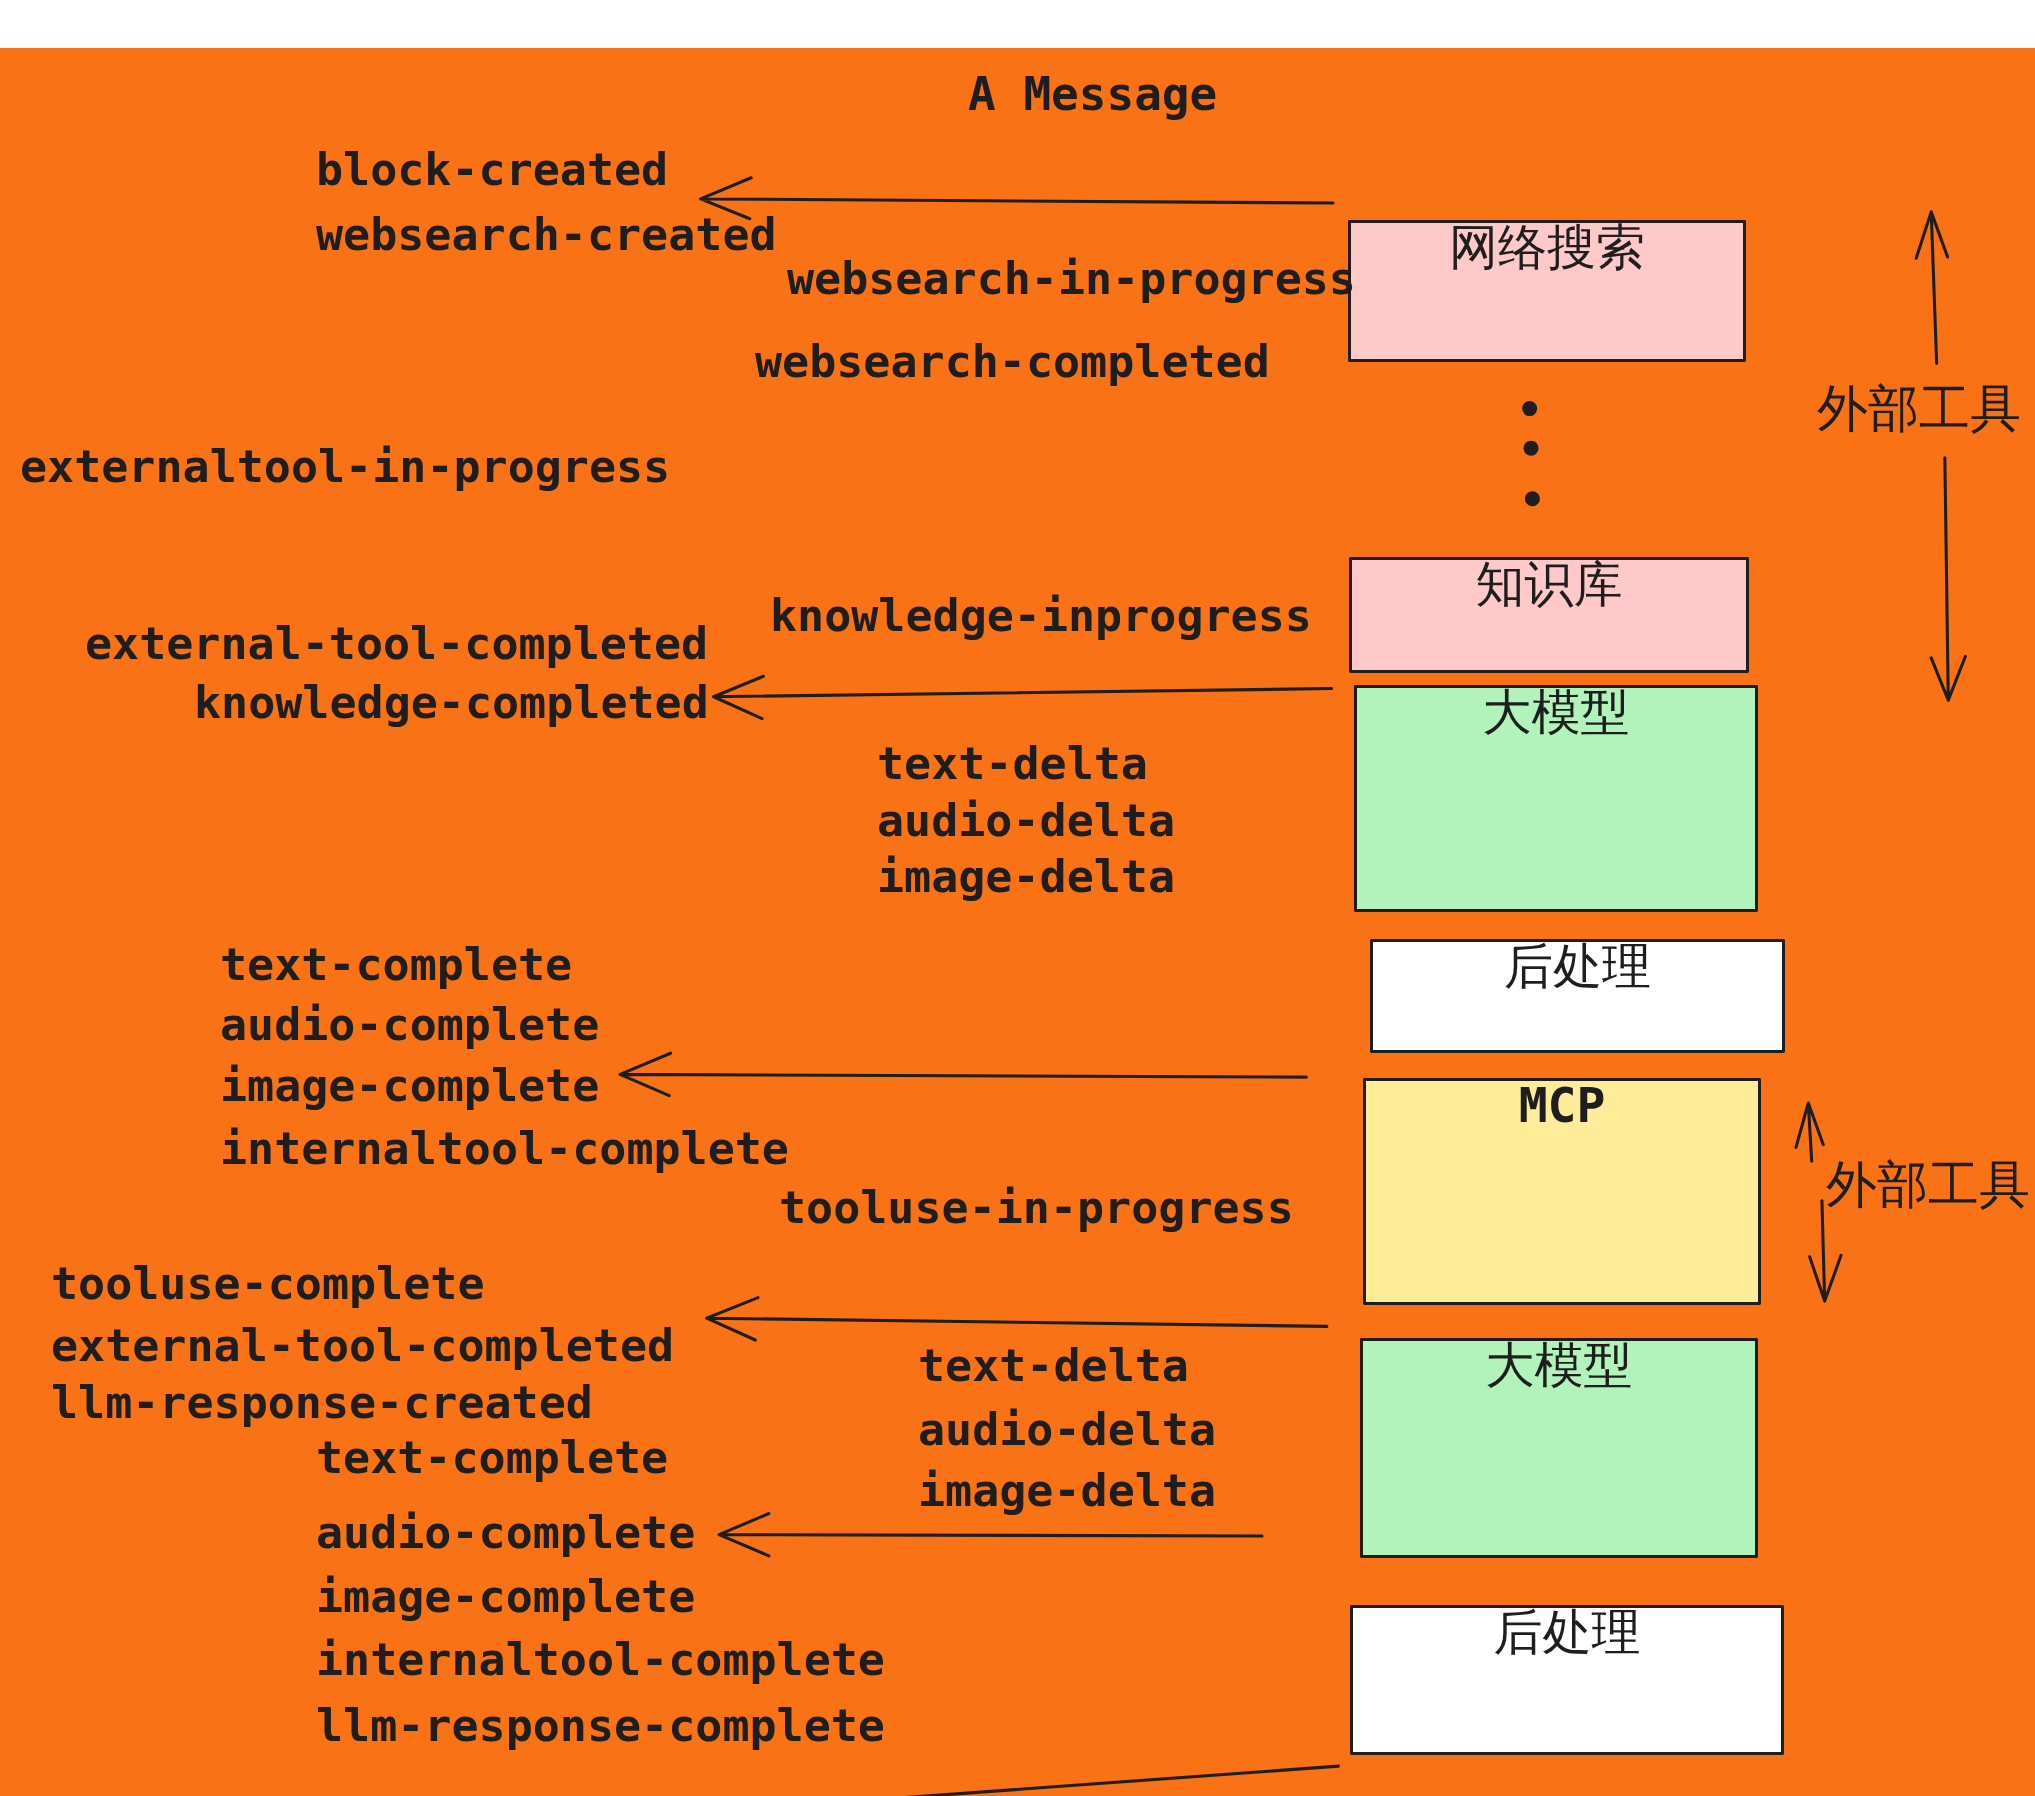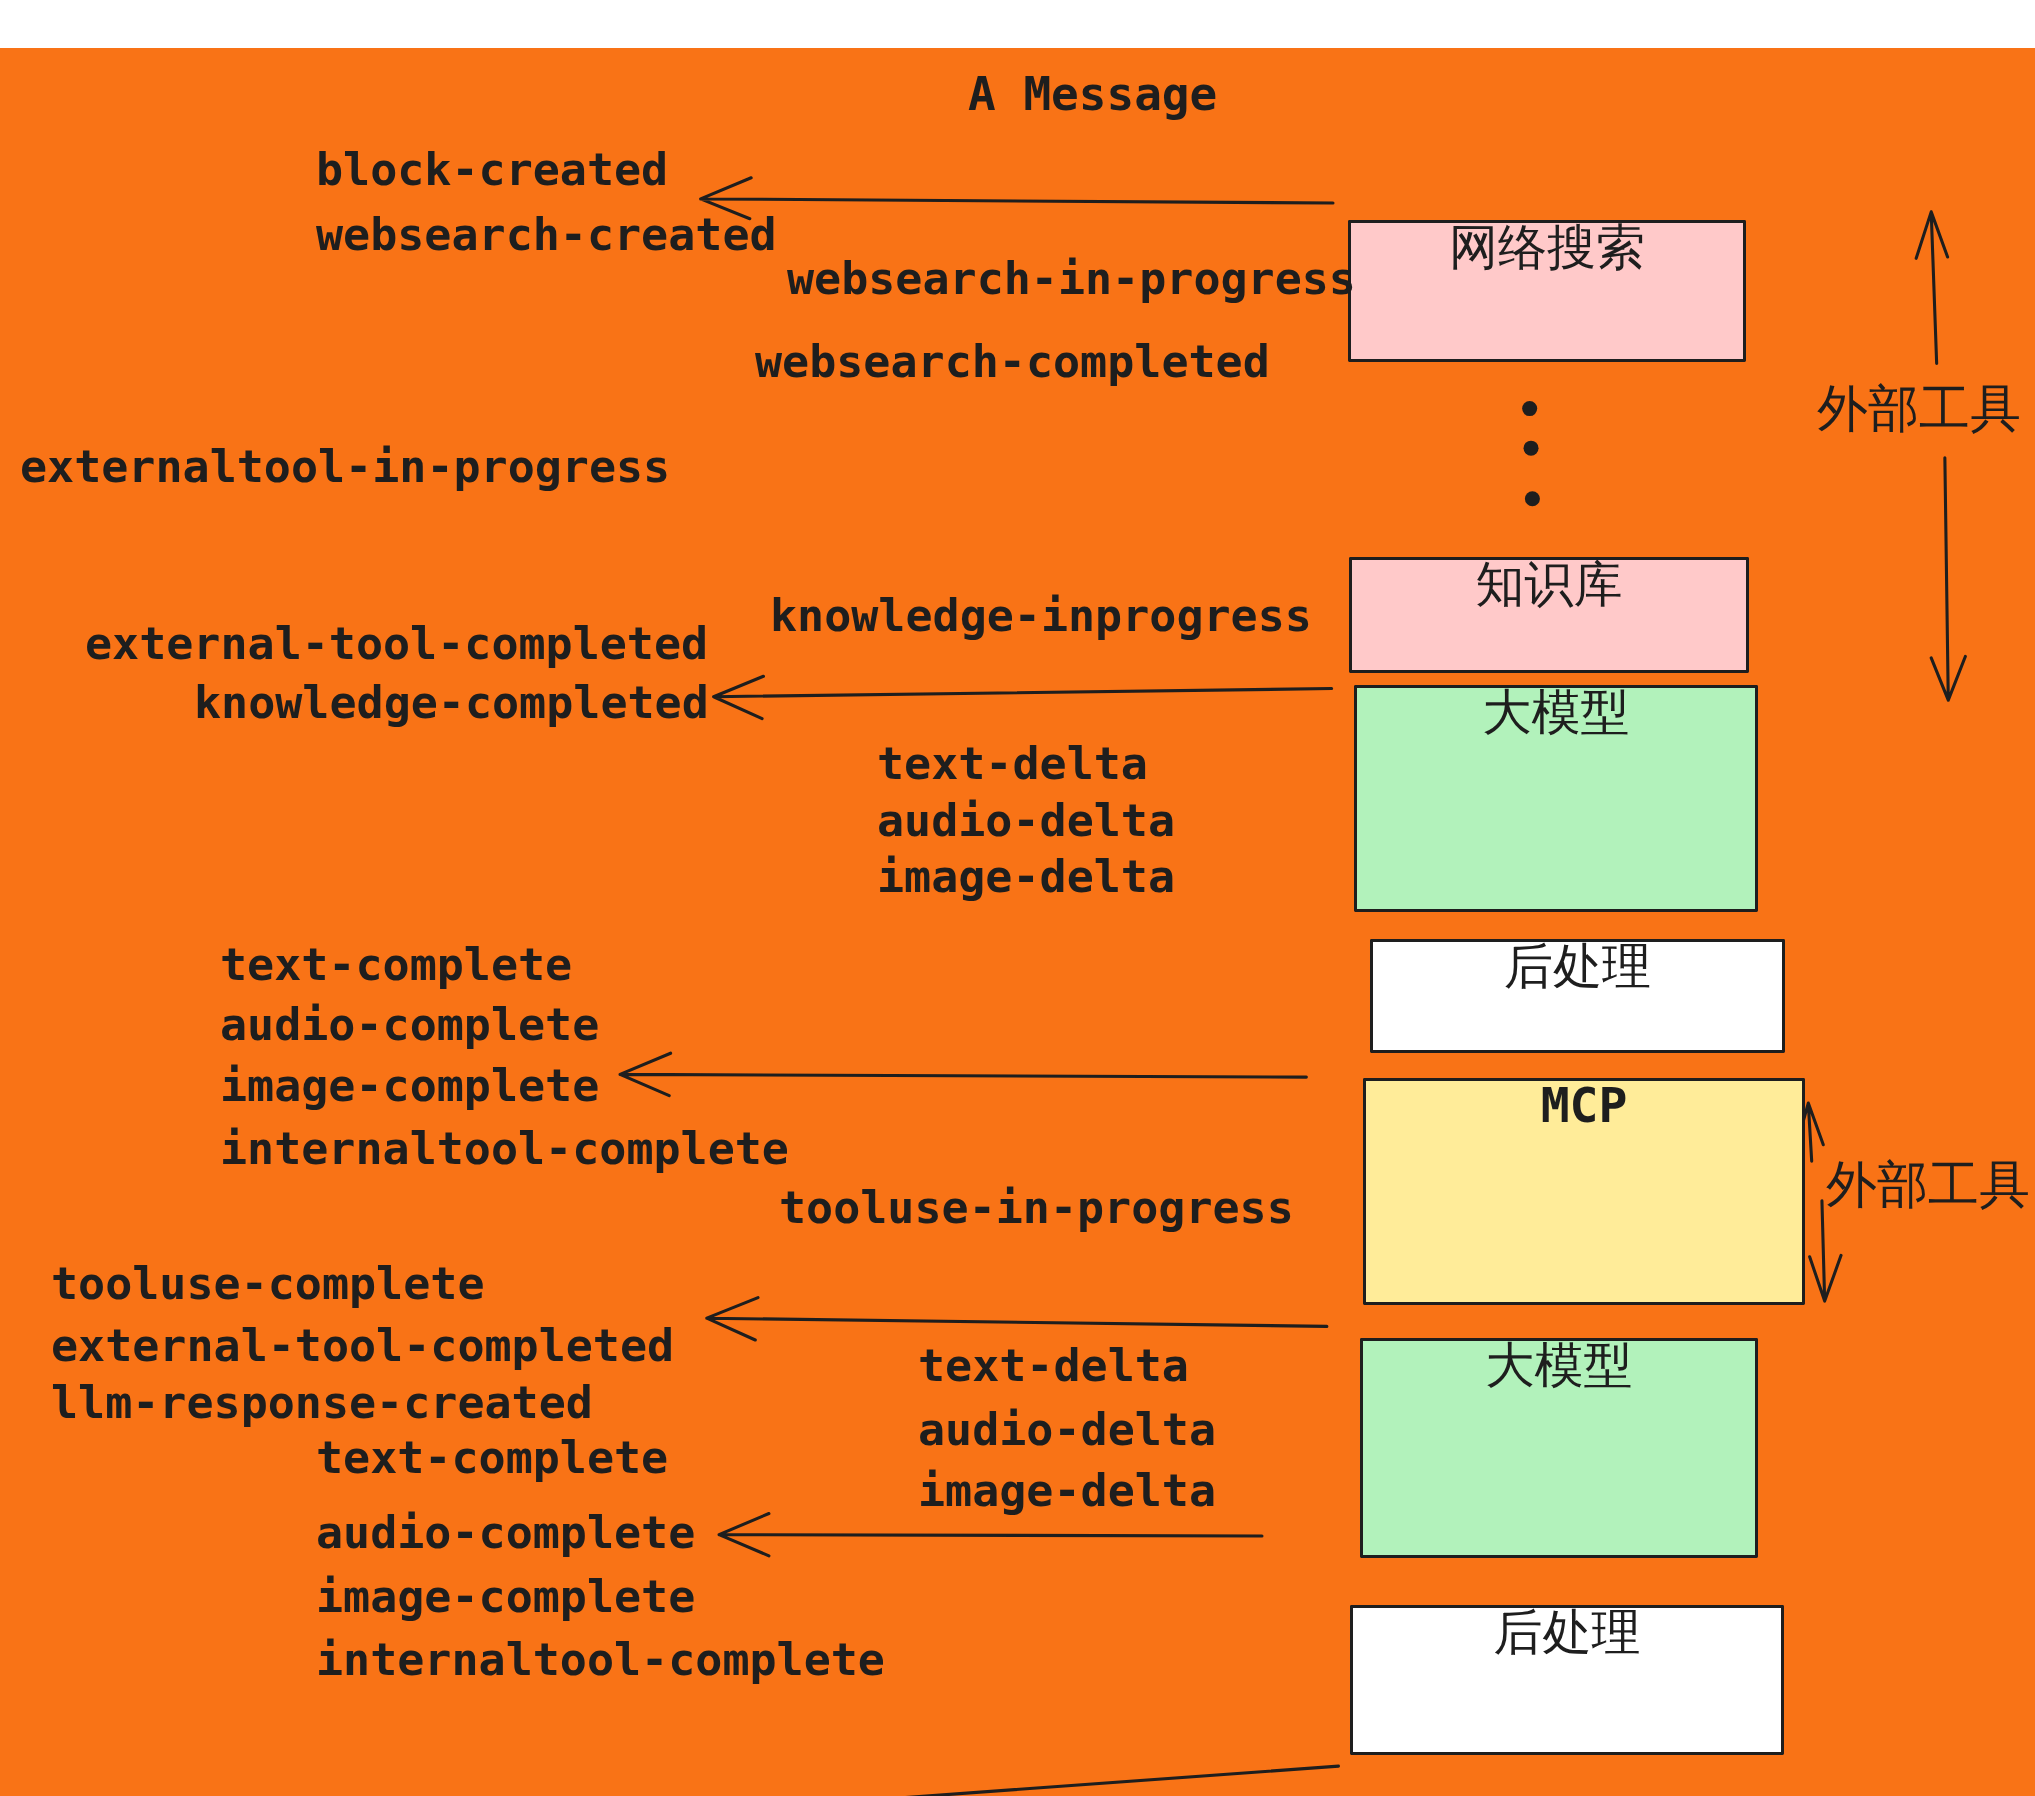--- a/index.html
+++ b/index.html
@@ -117,21 +117,21 @@
   </div>
   <div class="box" style="left: 1349px; top: 509px; width: 400px; height: 116px; background-color: rgb(255, 201, 201);">
     <span class="box-label">知识库</span>
   </div>
   <div class="box" style="left: 1354px; top: 637px; width: 404px; height: 227px; background-color: rgb(178, 242, 187);">
     <span class="box-label">大模型</span>
   </div>
   <div class="box" style="left: 1370px; top: 891px; width: 415px; height: 114px; background-color: rgb(255, 255, 255);">
     <span class="box-label">后处理</span>
   </div>
-  <div class="box mono" style="left: 1363px; top: 1030px; width: 442px; height: 227px; background-color: rgb(255, 236, 153);">
+  <div class="box mono" style="left: 1363px; top: 1030px; width: 398px; height: 227px; background-color: rgb(255, 236, 153);">
     <span class="box-label">MCP</span>
   </div>
   <div class="box" style="left: 1360px; top: 1290px; width: 398px; height: 220px; background-color: rgb(178, 242, 187);">
     <span class="box-label">大模型</span>
   </div>
   <div class="box" style="left: 1350px; top: 1557px; width: 434px; height: 150px; background-color: rgb(255, 255, 255);">
     <span class="box-label">后处理</span>
   </div>
 
   <div class="side-label" style="left:1817px; top:360px;">外部工具</div>
@@ -156,16 +156,17 @@
   <div class="ev" style="left:779px; top:1159px;">tooluse-in-progress</div>
   <div class="ev" style="left:51px; top:1297px;">external-tool-completed</div>
   <div class="ev" style="left:51px; top:1354px;">llm-response-created</div>
   <div class="ev" style="left:918px; top:1317px;">text-delta</div>
   <div class="ev" style="left:918px; top:1381px;">audio-delta</div>
   <div class="ev" style="left:918px; top:1442px;">image-delta</div>
   <div class="ev" style="left:316px; top:1409px;">text-complete</div>
   <div class="ev" style="left:316px; top:1484px;">audio-complete</div>
   <div class="ev" style="left:316px; top:1548px;">image-complete</div>
   <div class="ev" style="left:316px; top:1611px;">internaltool-complete</div>
+  <div class="ev" style="left:316px; top:1677px;">llm-response-complete</div>
   <div class="ev" style="left:13.7px; top:1770px;">block-complete</div>
 
 </div>
 
 
 </body></html>

